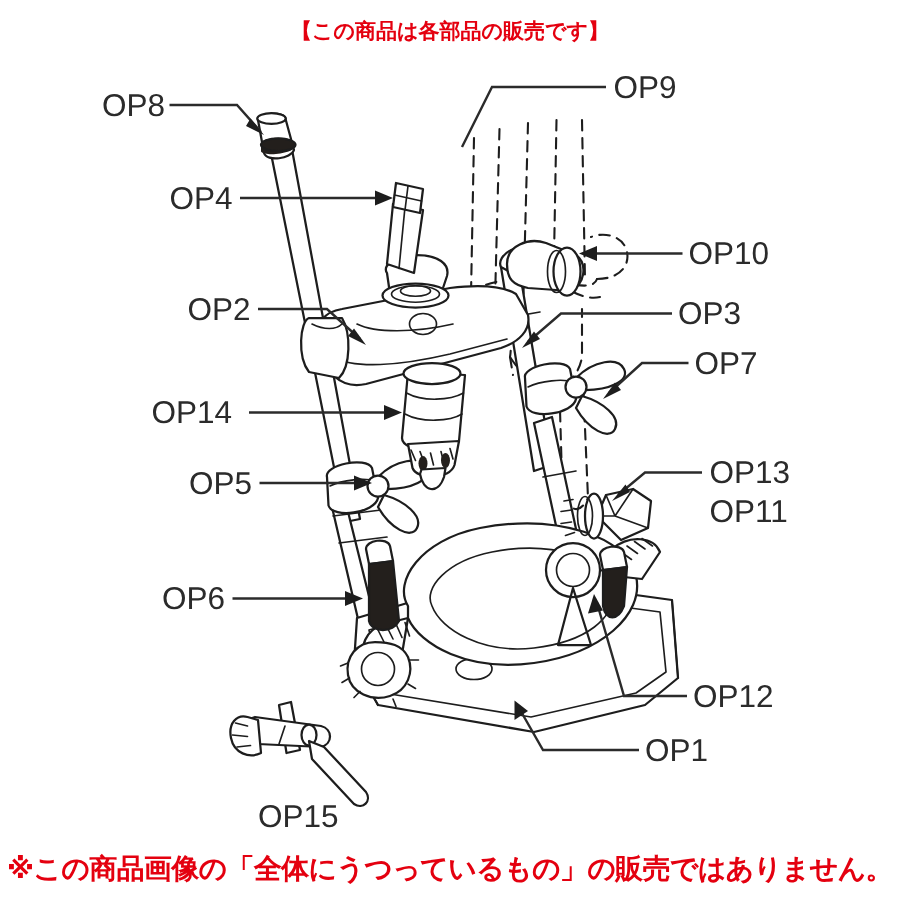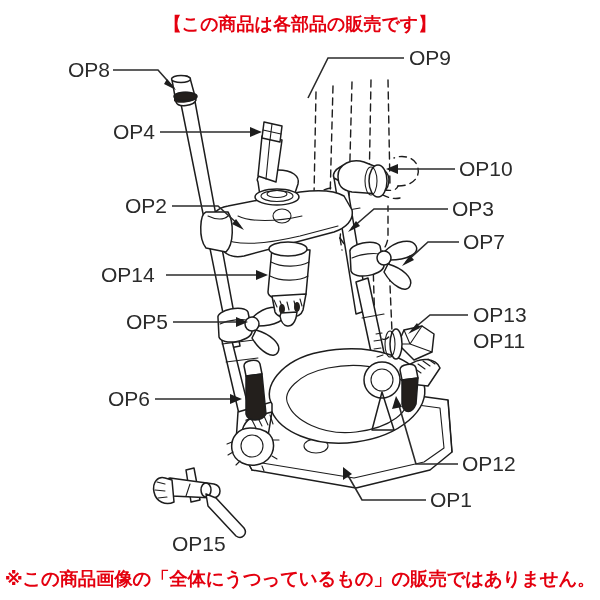--- a/index.html
+++ b/index.html
@@ -6,21 +6,21 @@
   body{
     width:600px;height:600px;overflow:hidden;
     font-family:"Liberation Sans","DejaVu Sans",sans-serif;
     position:relative;
   }
   #stage{position:absolute;left:0;top:0;width:600px;height:600px;}
   .banner{
     position:absolute;left:0;width:600px;text-align:center;
     color:#e4000f;font-weight:bold;white-space:nowrap;
   }
-  #title-banner{top:12px;font-size:18px;letter-spacing:0px;}
+  #title-banner{top:12px;font-size:14px;letter-spacing:0px;}
   #footer-banner{top:566px;font-size:18.5px;letter-spacing:-0.3px;}
   svg{position:absolute;left:0;top:0;}
   .lbl{
     font-family:"Liberation Sans","DejaVu Sans",sans-serif;
     font-size:21px;fill:#2b2b2b;
   }
   .ln{stroke:#2b2b2b;stroke-width:1.6;fill:none;}
   .pt{stroke:#1d1d1d;stroke-width:1.5;fill:none;stroke-linejoin:round;stroke-linecap:round;}
   .pt-thin{stroke:#1d1d1d;stroke-width:1.1;fill:none;stroke-linejoin:round;stroke-linecap:round;}
   .dash{stroke:#1d1d1d;stroke-width:1.4;fill:none;stroke-dasharray:7 5;stroke-linecap:round;}

